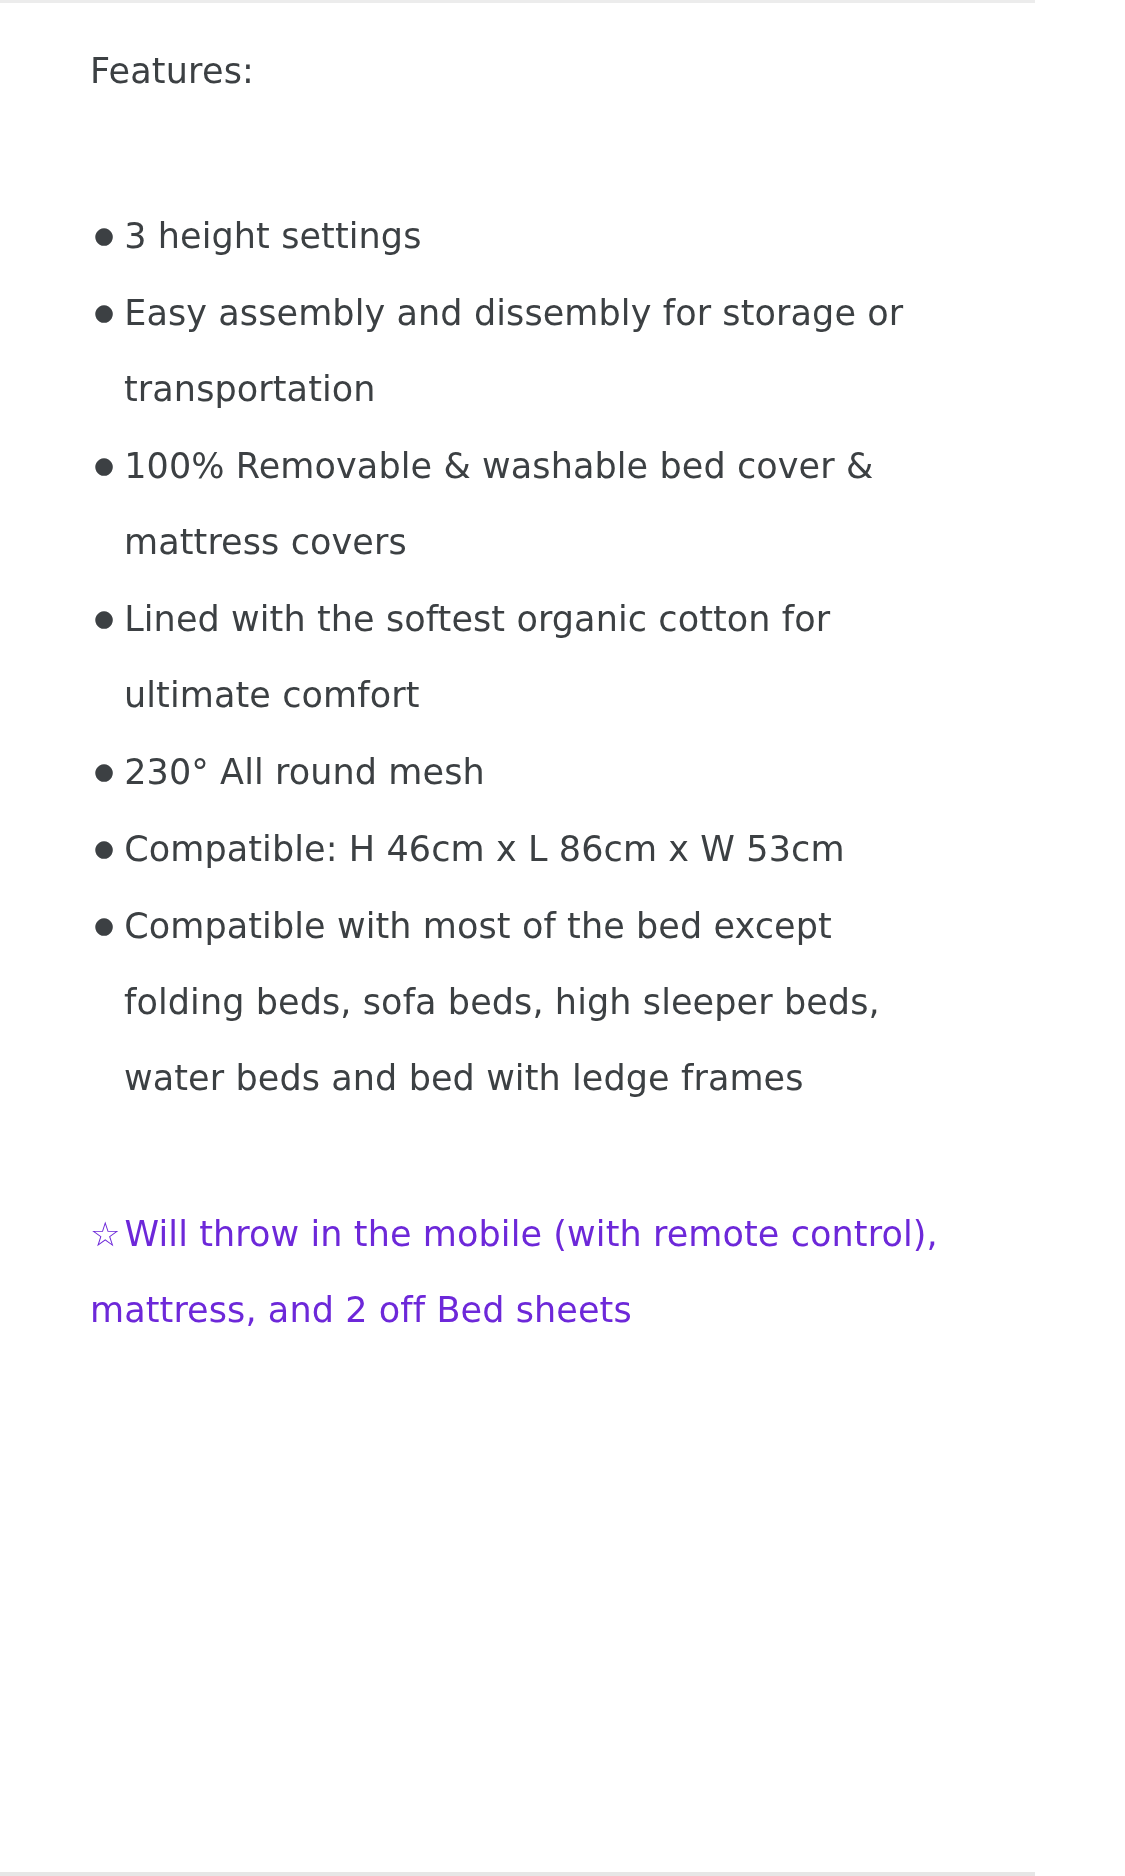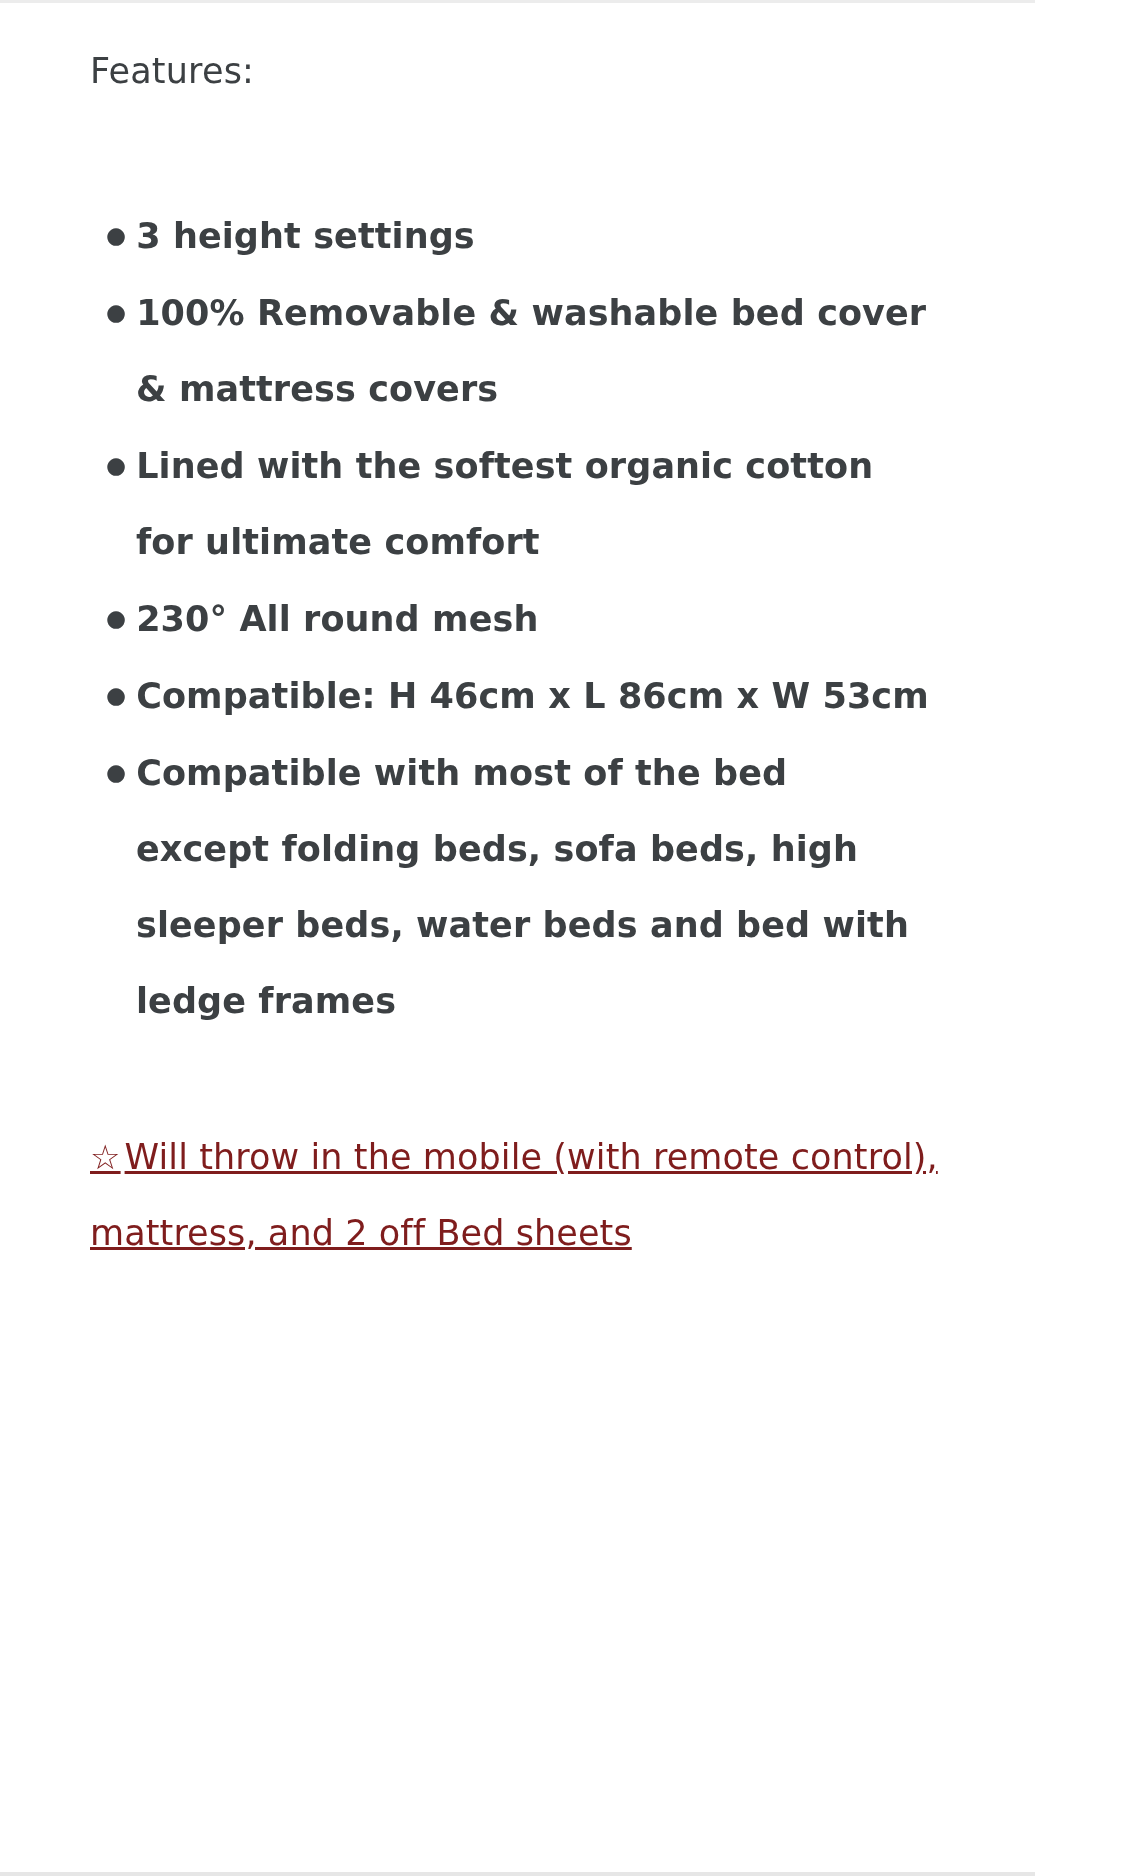--- a/index.html
+++ b/index.html
@@ -41,63 +41,62 @@
   }
   .heading {
     font-size: 35px;
     line-height: 1.2;
     color: #3c4043;
     padding-top: 50px;
     letter-spacing: 0.2px;
   }
   .feature-list {
     list-style: none;
-    margin: 16px;
+    margin: 4px;
     padding: 0;
     margin-top: 105px;
-    font-weight: bold;
   }
   .feature-list li {
     font-size: 35px;
     line-height: 76px;
     color: #3c4043;
     letter-spacing: 0.1px;
     text-indent: -30px;
     padding-left: 30px;
   }
   .bullet {
     font-size: 23px;
     vertical-align: 5px;
     padding-right: 10px;
     color: #3c4043;
   }
   .note {
     margin-top: 80px;
     font-size: 35px;
     line-height: 76px;
-    color: #7f1d1d;
+    color: #6d28d9;
     letter-spacing: 0.1px;
-    text-decoration: underline;
   }
   .star {
     font-size: 34px;
     padding-right: 4px;
   }
 </style>
 </head>
 <body>
 
 <div class="page">
 
   <div class="top-rule"></div>
 
   <div class="heading">Features:</div>
 
   <ul class="feature-list">
     <li><span class="bullet">●</span><span>3 height settings</span></li>
+    <li><span class="bullet">●</span><span>Easy assembly and dissembly for storage or transportation</span></li>
     <li><span class="bullet">●</span><span>100% Removable &amp; washable bed cover &amp; mattress covers</span></li>
     <li><span class="bullet">●</span><span>Lined with the softest organic cotton for ultimate comfort</span></li>
     <li><span class="bullet">●</span><span>230° All round mesh</span></li>
     <li><span class="bullet">●</span><span>Compatible: H 46cm x L 86cm x W 53cm</span></li>
     <li><span class="bullet">●</span><span>Compatible with most of the bed except folding beds, sofa beds, high sleeper beds, water beds and bed with ledge frames</span></li>
   </ul>
 
   <div class="note">
     <span class="star">☆</span><span>Will throw in the mobile (with remote control), mattress, and 2 off Bed sheets</span>
   </div>

